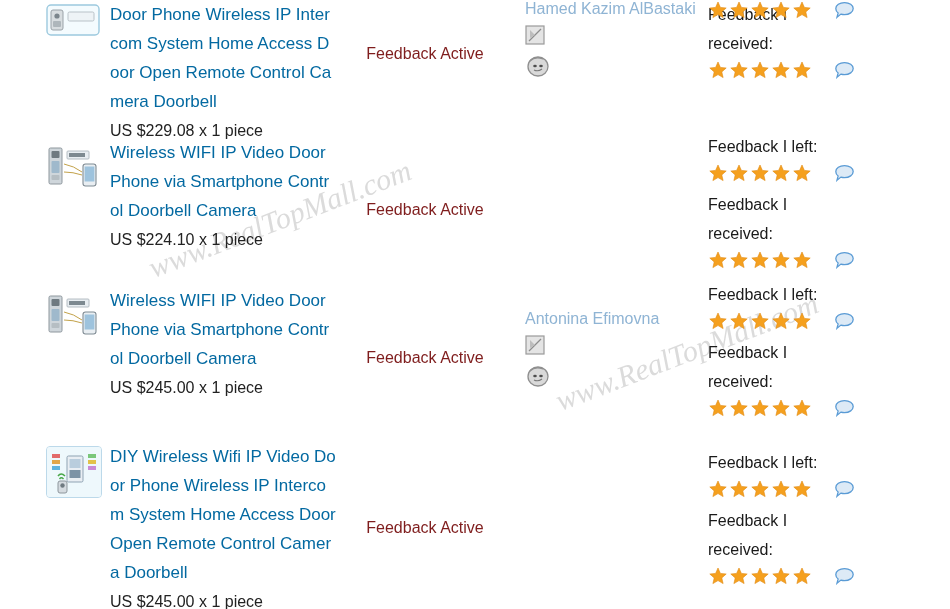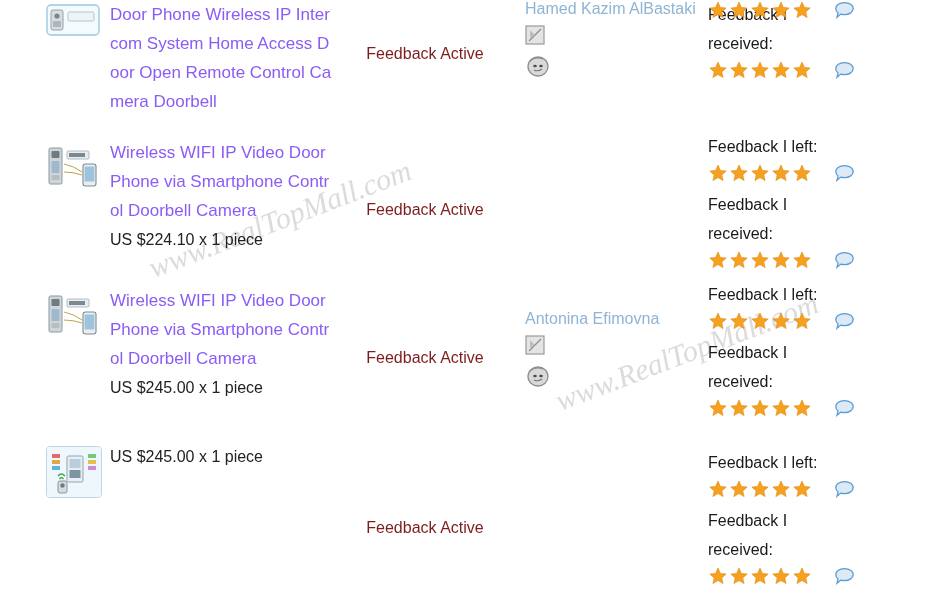--- a/index.html
+++ b/index.html
@@ -84,21 +84,21 @@
     background: #f2f9fc;
   }
   .thumb svg { display: block; }
 
   .prod-text {
     margin-left: 64px;
     width: 226px;
   }
   .prod-title {
     display: block;
-    color: #8b5cf6;
+    color: #0369a1;
     font-size: 17px;
     line-height: 29px;
     text-decoration: none;
     word-break: break-all;
   }
   .prod-price {
     display: block;
     color: #222222;
     font-size: 16px;
     line-height: 29px;
@@ -185,20 +185,21 @@
           <rect x="0" y="0" width="54" height="50" fill="#ffffff"></rect>
           <rect x="1" y="1" width="52" height="30" rx="4" fill="#f4fbfe" stroke="#9cc9de" stroke-width="1.4"></rect>
           <rect x="5" y="6" width="12" height="20" rx="2" fill="#d8dde0" stroke="#9aa2a8" stroke-width="1"></rect>
           <circle cx="11" cy="12" r="2.6" fill="#7b858c"></circle>
           <rect x="7" y="17" width="8" height="6" rx="1" fill="#aeb6bb"></rect>
           <rect x="22" y="8" width="26" height="9" rx="1.5" fill="#eef3f6" stroke="#b9c2c8" stroke-width="1"></rect>
         </svg>
       </div>
       <div class="prod-text">
         <a href="#" class="prod-title">Door Phone Wireless IP Intercom System Home Access Door Open Remote Control Camera Doorbell</a>
+        <span class="prod-price">US $229.08 x 1 piece</span>
       </div>
     </div>
 
     <div class="col-status" style="left:345px; top:78px;">Feedback Active</div>
 
     <div class="col-buyer" style="left:525px; top:30px;">
       <a href="#" class="buyer-name">Hamed Kazim AlBastaki</a>
       <span class="buyer-icons">
         <span class="icon-broken">
           <svg width="20" height="20" viewBox="0 0 20 20">
@@ -436,20 +437,21 @@
           <rect x="20" y="9" width="16" height="26" rx="1.5" fill="#e9eef3" stroke="#8fa3b3" stroke-width="1"></rect>
           <rect x="22.5" y="12" width="11" height="9" fill="#b9cddd"></rect>
           <rect x="22.5" y="23" width="11" height="8" fill="#7c93a6"></rect>
           <path d="M11 29 q3 -4 7 0" stroke="#4aa84a" stroke-width="1.5" fill="none"></path>
           <path d="M12.5 32 q1.8 -2.4 4 0" stroke="#4aa84a" stroke-width="1.4" fill="none"></path>
           <rect x="11" y="34" width="9" height="12" rx="2" fill="#d5dbe0" stroke="#8e979d" stroke-width="1"></rect>
           <circle cx="15.5" cy="38.5" r="2.2" fill="#6f7a81"></circle>
         </svg>
       </div>
       <div class="prod-text">
+        <a href="#" class="prod-title">DIY Wireless Wifi IP Video Door Phone Wireless IP Intercom System Home Access Door Open Remote Control Camera Doorbell</a>
         <span class="prod-price">US $245.00 x 1 piece</span>
       </div>
     </div>
 
     <div class="col-status" style="left:345px; top:88px;">Feedback Active</div>
 
 
     <div class="col-feedback" style="left:708px; top:18px;">
       <span class="fb-label">Feedback I left:</span>
       <span class="fb-stars-row">

